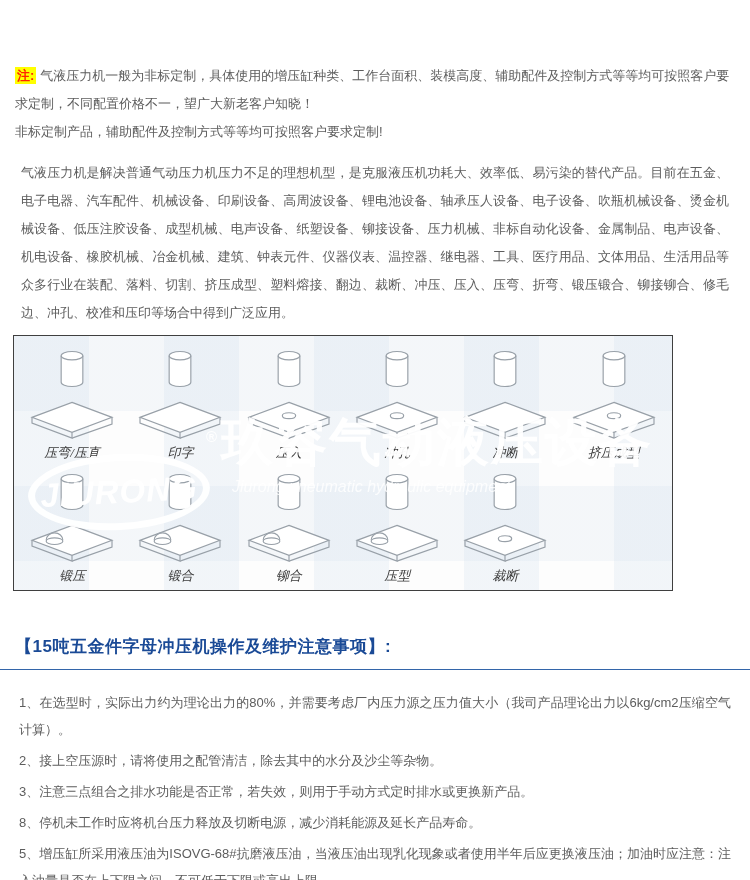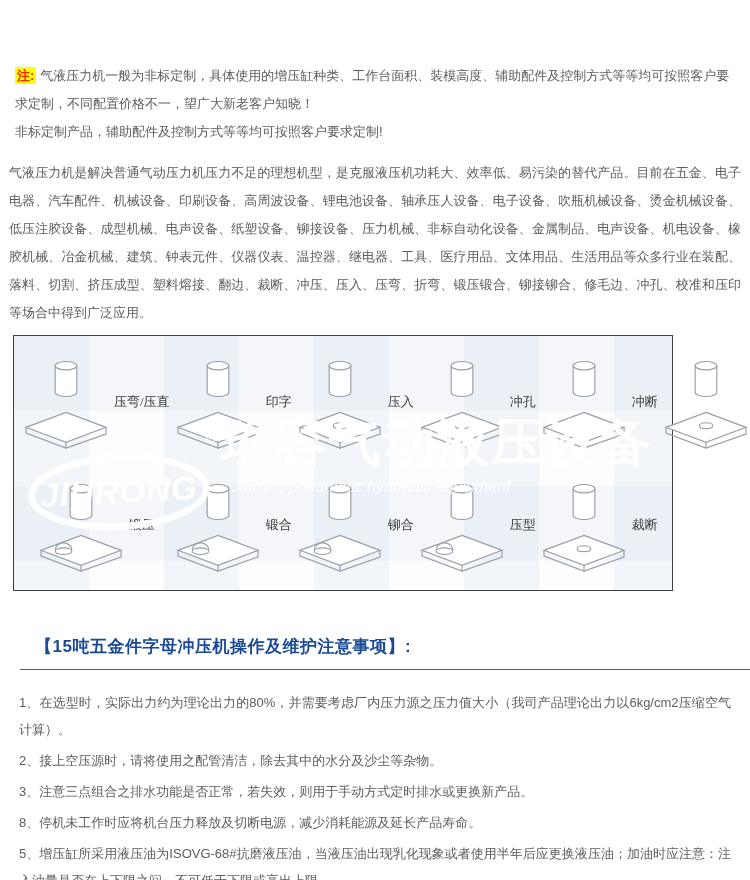--- a/index.html
+++ b/index.html
@@ -14,43 +14,44 @@
   .note-block p{margin:0;}
   .note-tag{
     background:#ffff00;color:#ff2400;padding:1px 2px;margin-right:4px;font-weight:bold;
   }
   
   .sec-title{
     color:#1a4a96;font-size:17px;font-weight:bold;
     padding:0 15px 11px 15px;border-bottom:1px solid #3365a9;
     margin-top:9px;letter-spacing:0.5px;
   }
-  .sec-title.sec2{margin-top:44px;margin-left:20px;}
+  .sec-title.sec2{margin-top:44px;}
   
   .body-para{
-    padding:0 9px;margin-top:13px;color:#5d5d5d;font-size:13px;line-height:28px;
+    padding:0 21px;margin-top:13px;color:#5d5d5d;font-size:13px;line-height:28px;
     text-align:justify;
   }
   
   .fig-panel{
     position:relative;width:658px;margin:8px 0 0 13px;
     border:1px solid #3f3f3f;
     background-color:#fdfdfd;
     background-image:
       linear-gradient(90deg, rgba(214,226,238,.30) 50%, transparent 50%),
       linear-gradient(rgba(214,226,238,.22) 50%, transparent 50%);
     background-size:150px 150px;
   }
   .fig-grid{
     display:grid;grid-template-columns:repeat(6,1fr);
     padding:6px 4px 2px 4px;
   }
   .cell{
-    display:flex;flex-direction:row;align-items:center;justify-content:center;
+    display:flex;flex-direction:column;align-items:center;justify-content:flex-end;
     height:123px;
+    font-style:italic;
   }
   .fig{width:96px;height:100px;}
   .fig-label{
     font-size:13px;color:#3a3a3a;margin:0 0 3px 0;
     font-family:"Liberation Serif","DejaVu Serif",serif;
     white-space:nowrap;
   }
   
   .wm{position:absolute;inset:0;pointer-events:none;z-index:3;}
   .wm-logo{

